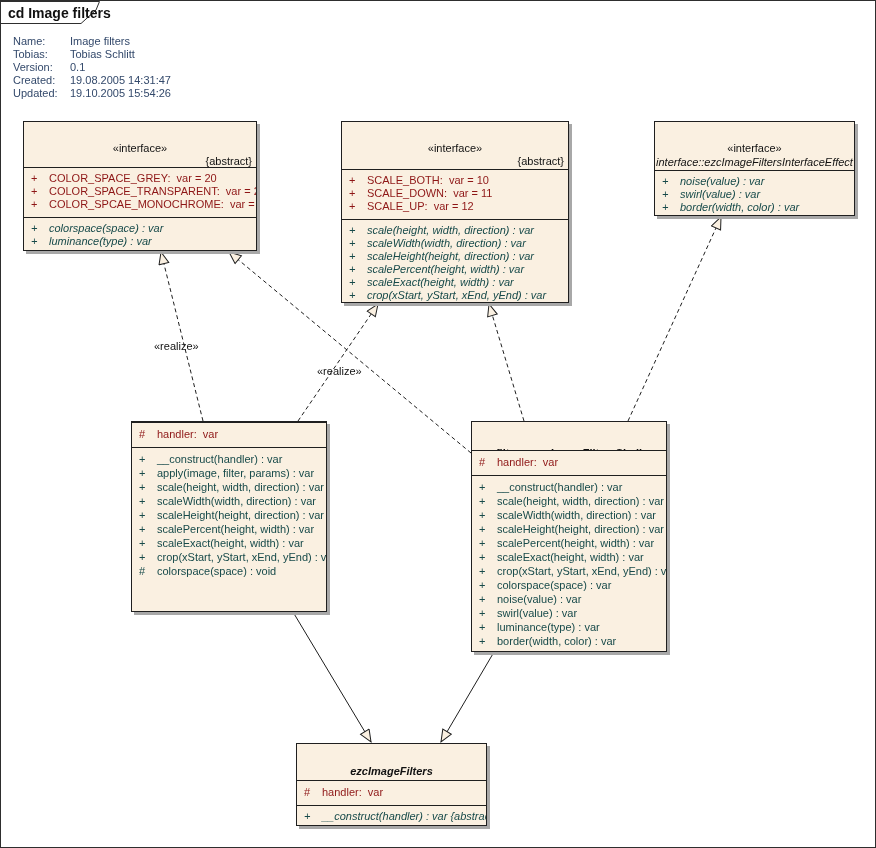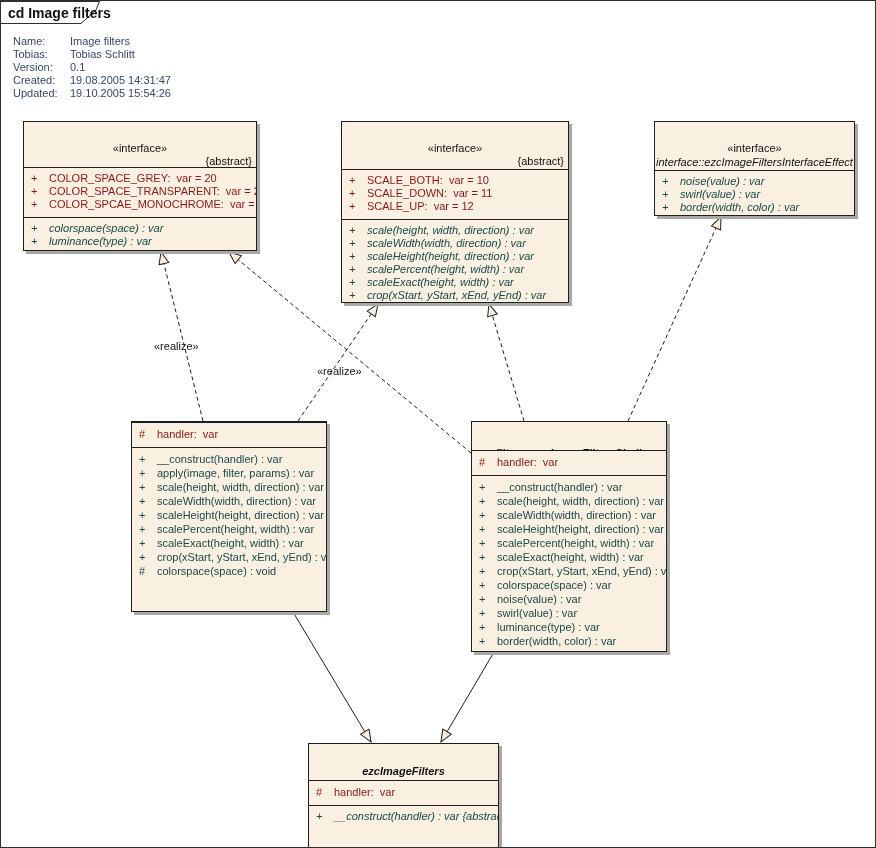--- a/index.html
+++ b/index.html
@@ -61,21 +61,21 @@
   .box-gd{left:130px;top:420px;width:196px;height:191px;}
   .box-gd .box-title{height:28px;}
   .box-gd .box-title .class-name{line-height:24px;}
   .box-gd .attrs{height:25px;}
   .box-gd .methods{height:138px;}
   .box-shell{left:470px;top:420px;width:196px;height:231px;}
   .box-shell .box-title{height:28px;}
   .box-shell .box-title .class-name{line-height:24px;}
   .box-shell .attrs{height:25px;}
   .box-shell .methods{height:178px;}
-  .box-filters{left:307px;top:742px;width:191px;height:105px;}
+  .box-filters{left:295px;top:742px;width:191px;height:83px;}
   .box-filters .box-title{height:36px;}
   .box-filters .attrs{height:25px;}
   .box-filters .methods{height:22px;}
   .realize-label{position:absolute;z-index:3;color:#111;font-size:11px;line-height:12px;}
   .realize-1{left:153px;top:339px;}
   .realize-2{left:316px;top:364px;}
 </style>
 </head>
 <body>
 

